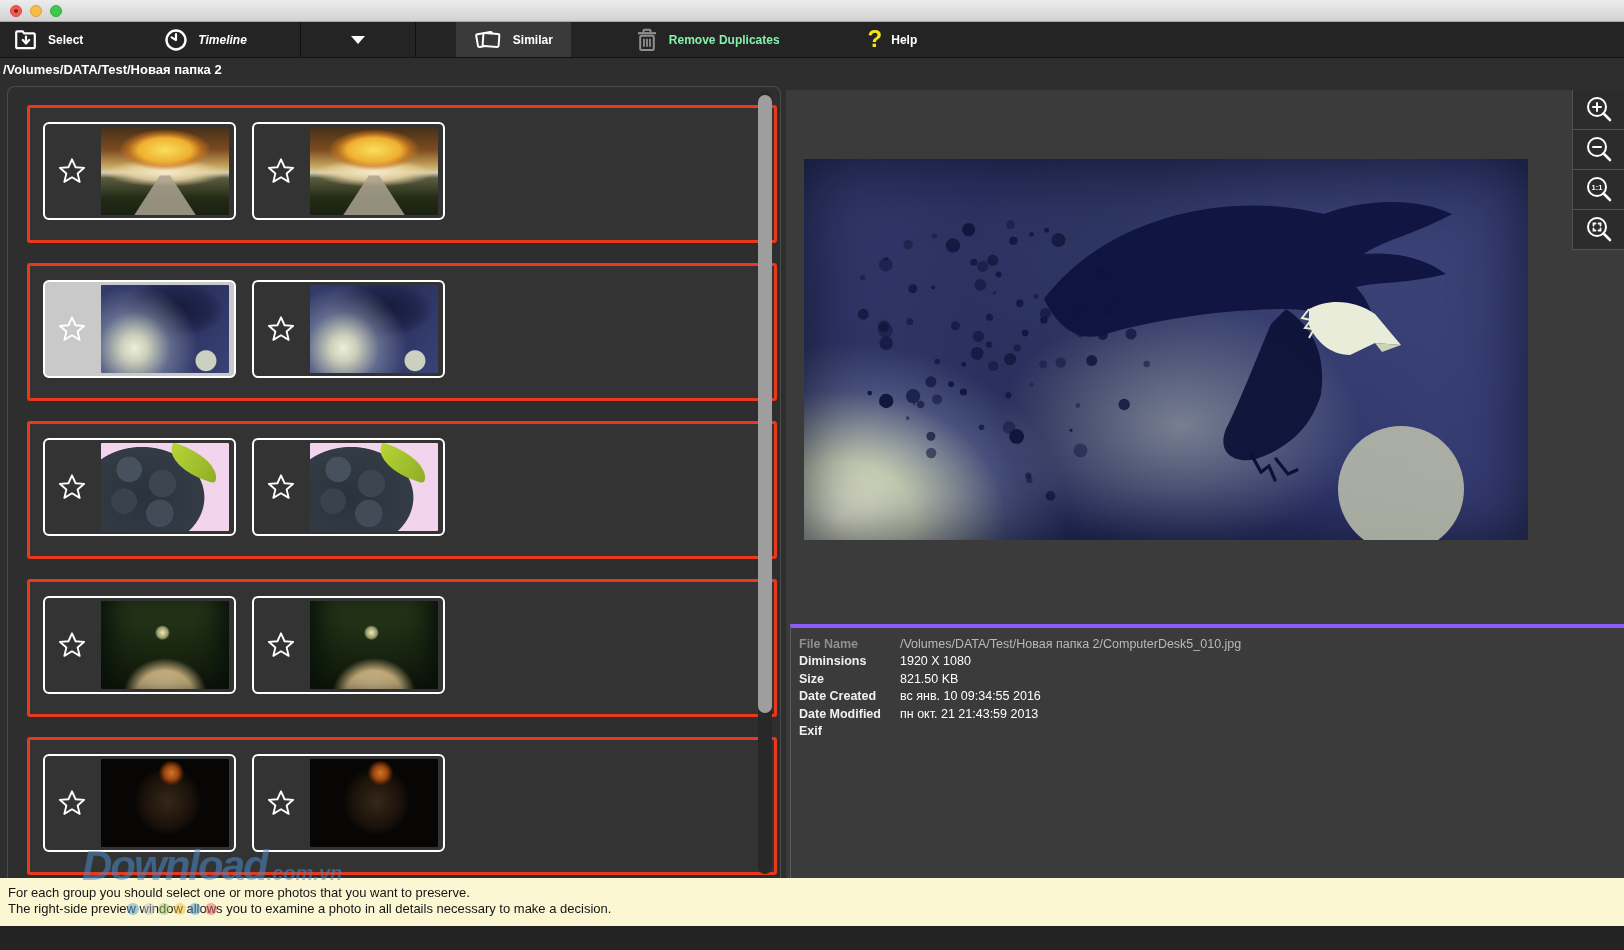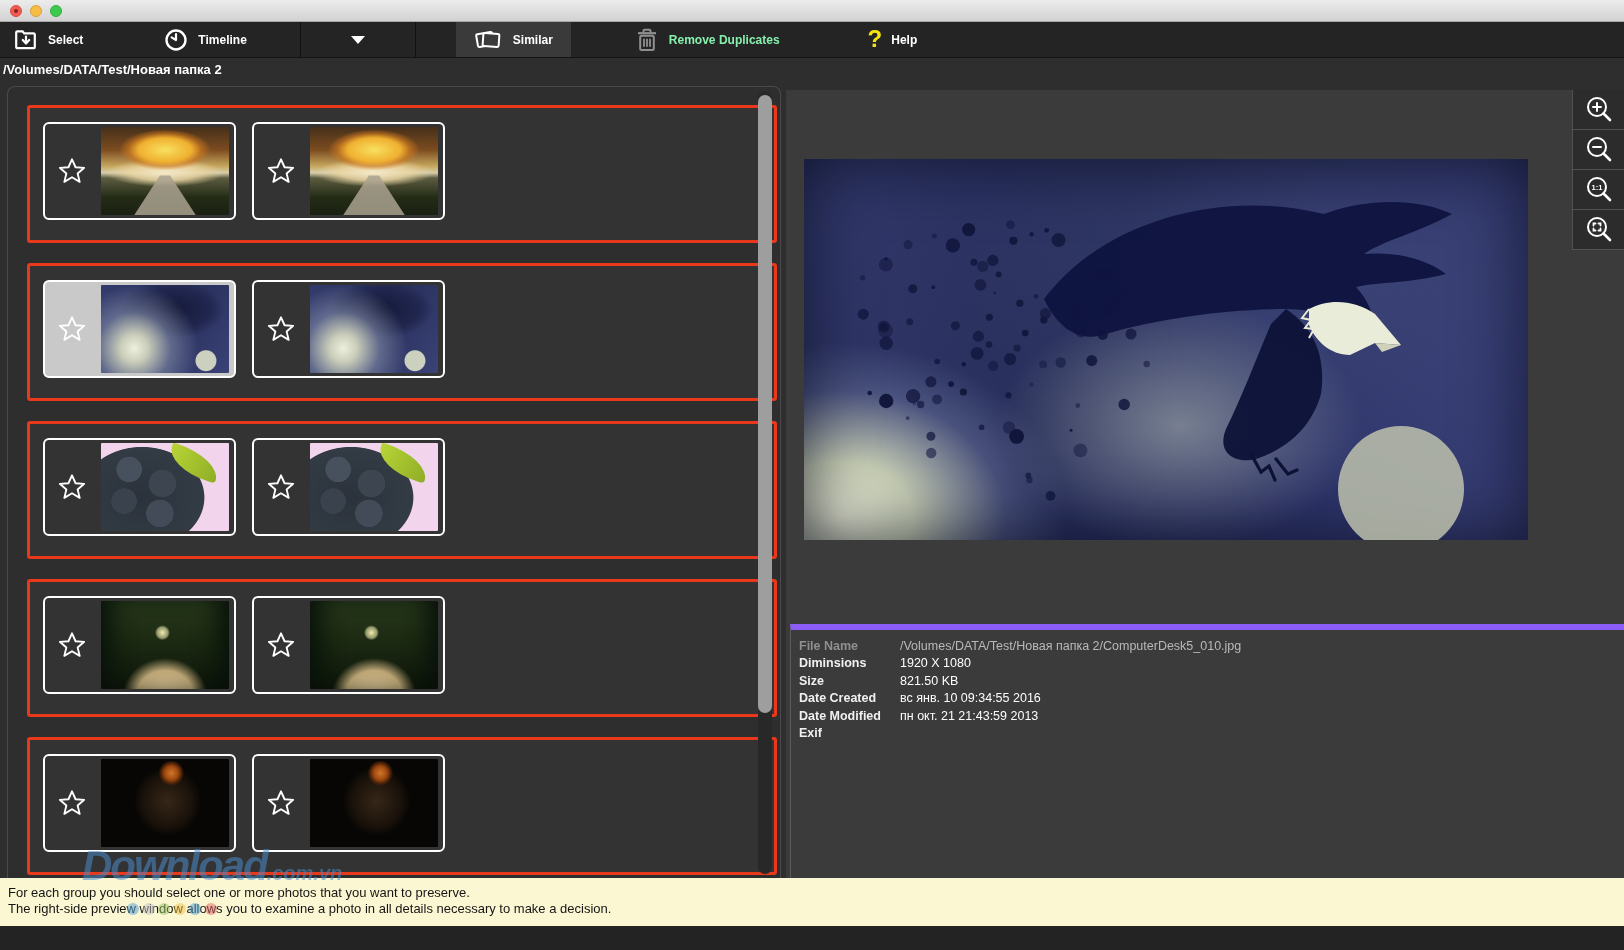--- a/index.html
+++ b/index.html
@@ -84,21 +84,21 @@
       radial-gradient(ellipse 300px 230px at 5% 94%, #eef1da 0%, #c6cdb4 24%, rgba(110,120,160,.45) 55%, rgba(40,48,95,0) 76%),
       radial-gradient(ellipse 280px 190px at 52% 70%, rgba(192,200,188,.5) 0%, rgba(192,200,188,0) 65%),
       radial-gradient(ellipse 520px 330px at 72% 28%, rgba(74,84,134,.5) 0%, rgba(74,84,134,0) 70%),
       linear-gradient(112deg,#333a6d 0%,#272e5a 40%,#2e356a 75%,#3a4178 100%);
     box-shadow:inset 0 0 70px rgba(4,7,24,.75);}
   .preview-image svg{position:absolute;inset:0;}
   .zoom-tools{position:absolute;top:0;right:0;width:51px;border-left:1px solid #525252;z-index:3;background:#2c2c2c;}
   .tool{height:40px;box-sizing:border-box;border-bottom:1px solid #525252;background:#2c2c2c;
     display:flex;align-items:center;justify-content:center;cursor:default;}
   .metadata{position:absolute;left:4px;right:0;top:534px;bottom:0;background:#3b3b3b;box-sizing:border-box;
-    border-top:6px solid #8b5cf6;border-left:1px solid #5a5a5a;padding:8px 0 0 8px;
+    border-top:4px solid #8b5cf6;border-left:1px solid #5a5a5a;padding:8px 0 0 8px;
     font-size:12.5px;color:#fff;}
   .m-row{display:flex;line-height:17.4px;white-space:nowrap;}
   .m-label{width:101px;flex:none;font-weight:bold;color:#f0f0f0;}
   .m-value{color:#fdfdfd;}
   .m-row.dim .m-label{color:#8f8f8f;}
   .m-row.dim .m-value{color:#b9b9b9;}
   
   .help-bar{position:absolute;left:0;right:0;bottom:24px;height:48px;box-sizing:border-box;
     background:#fbf7d3;padding:7px 0 0 8px;font-size:13px;color:#151515;line-height:16px;z-index:6;}
   .footer{position:absolute;left:0;right:0;bottom:0;height:24px;background:#232323;z-index:6;}
@@ -123,21 +123,21 @@
   <div class="tb-btn">
     <span class="tb-icon">
       <svg width="26" height="24" viewBox="0 0 26 24">
         <path d="M3.2,6.8 V4.6 a1.2,1.2 0 0 1 1.2,-1.2 h5.2 l1.6,2 h9.4 a1.2,1.2 0 0 1 1.2,1.2 V19 a1.2,1.2 0 0 1 -1.2,1.2 H4.4 a1.2,1.2 0 0 1 -1.2,-1.2 Z" fill="none" stroke="#fff" stroke-width="2.2"></path>
         <path d="M13,8.5 V15" stroke="#fff" stroke-width="2.2" stroke-linecap="round"></path>
         <path d="M9.8,12 L13,15.5 L16.2,12" fill="none" stroke="#fff" stroke-width="2.2" stroke-linecap="round" stroke-linejoin="round"></path>
       </svg>
     </span>
     <span>Select</span>
   </div>
-  <div class="tb-btn" style="margin-left:14px;">
+  <div class="tb-btn" style="margin-left:14px;font-style:italic;">
     <span class="tb-icon">
       <svg width="26" height="26" viewBox="0 0 26 26">
         <circle cx="13" cy="13" r="9.5" fill="none" stroke="#fff" stroke-width="2.4"></circle>
         <path d="M13,13 V7.2 M13,13 L8.6,10.4" stroke="#fff" stroke-width="2.2" stroke-linecap="round"></path>
       </svg>
     </span>
     <span>Timeline</span>
   </div>
   <div class="tb-sep"></div>
   <div class="dd-arrow">

